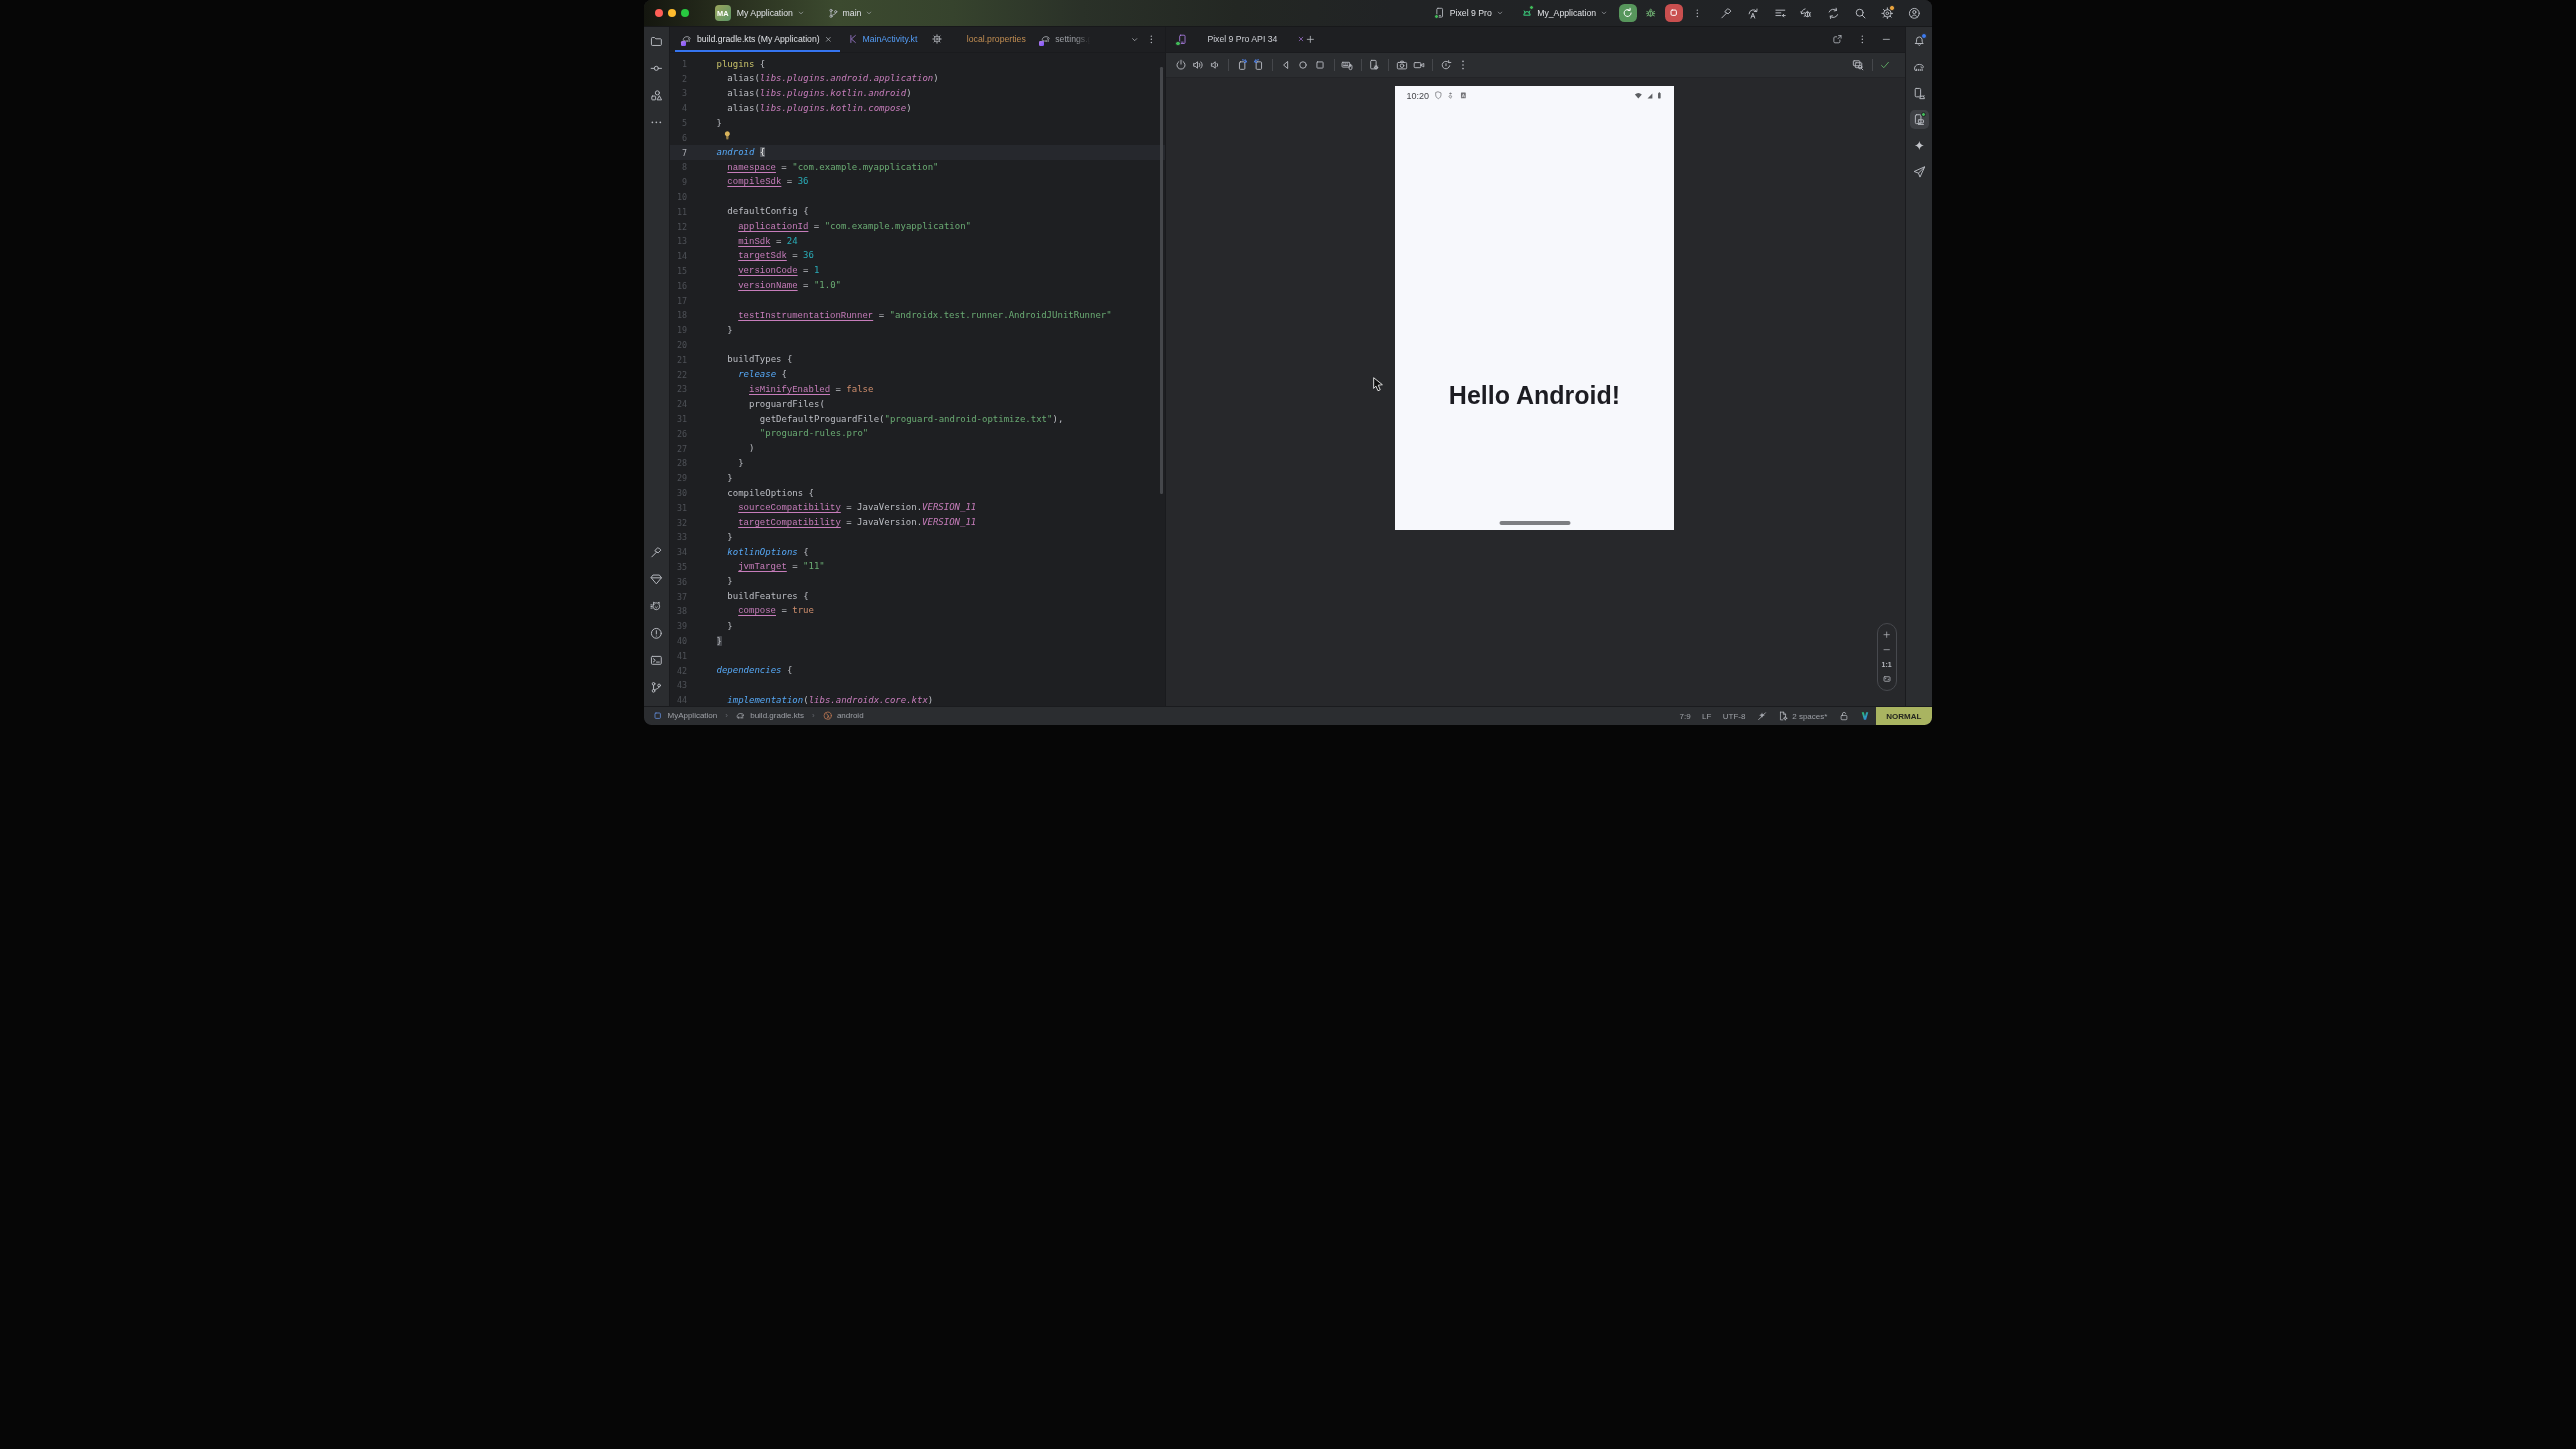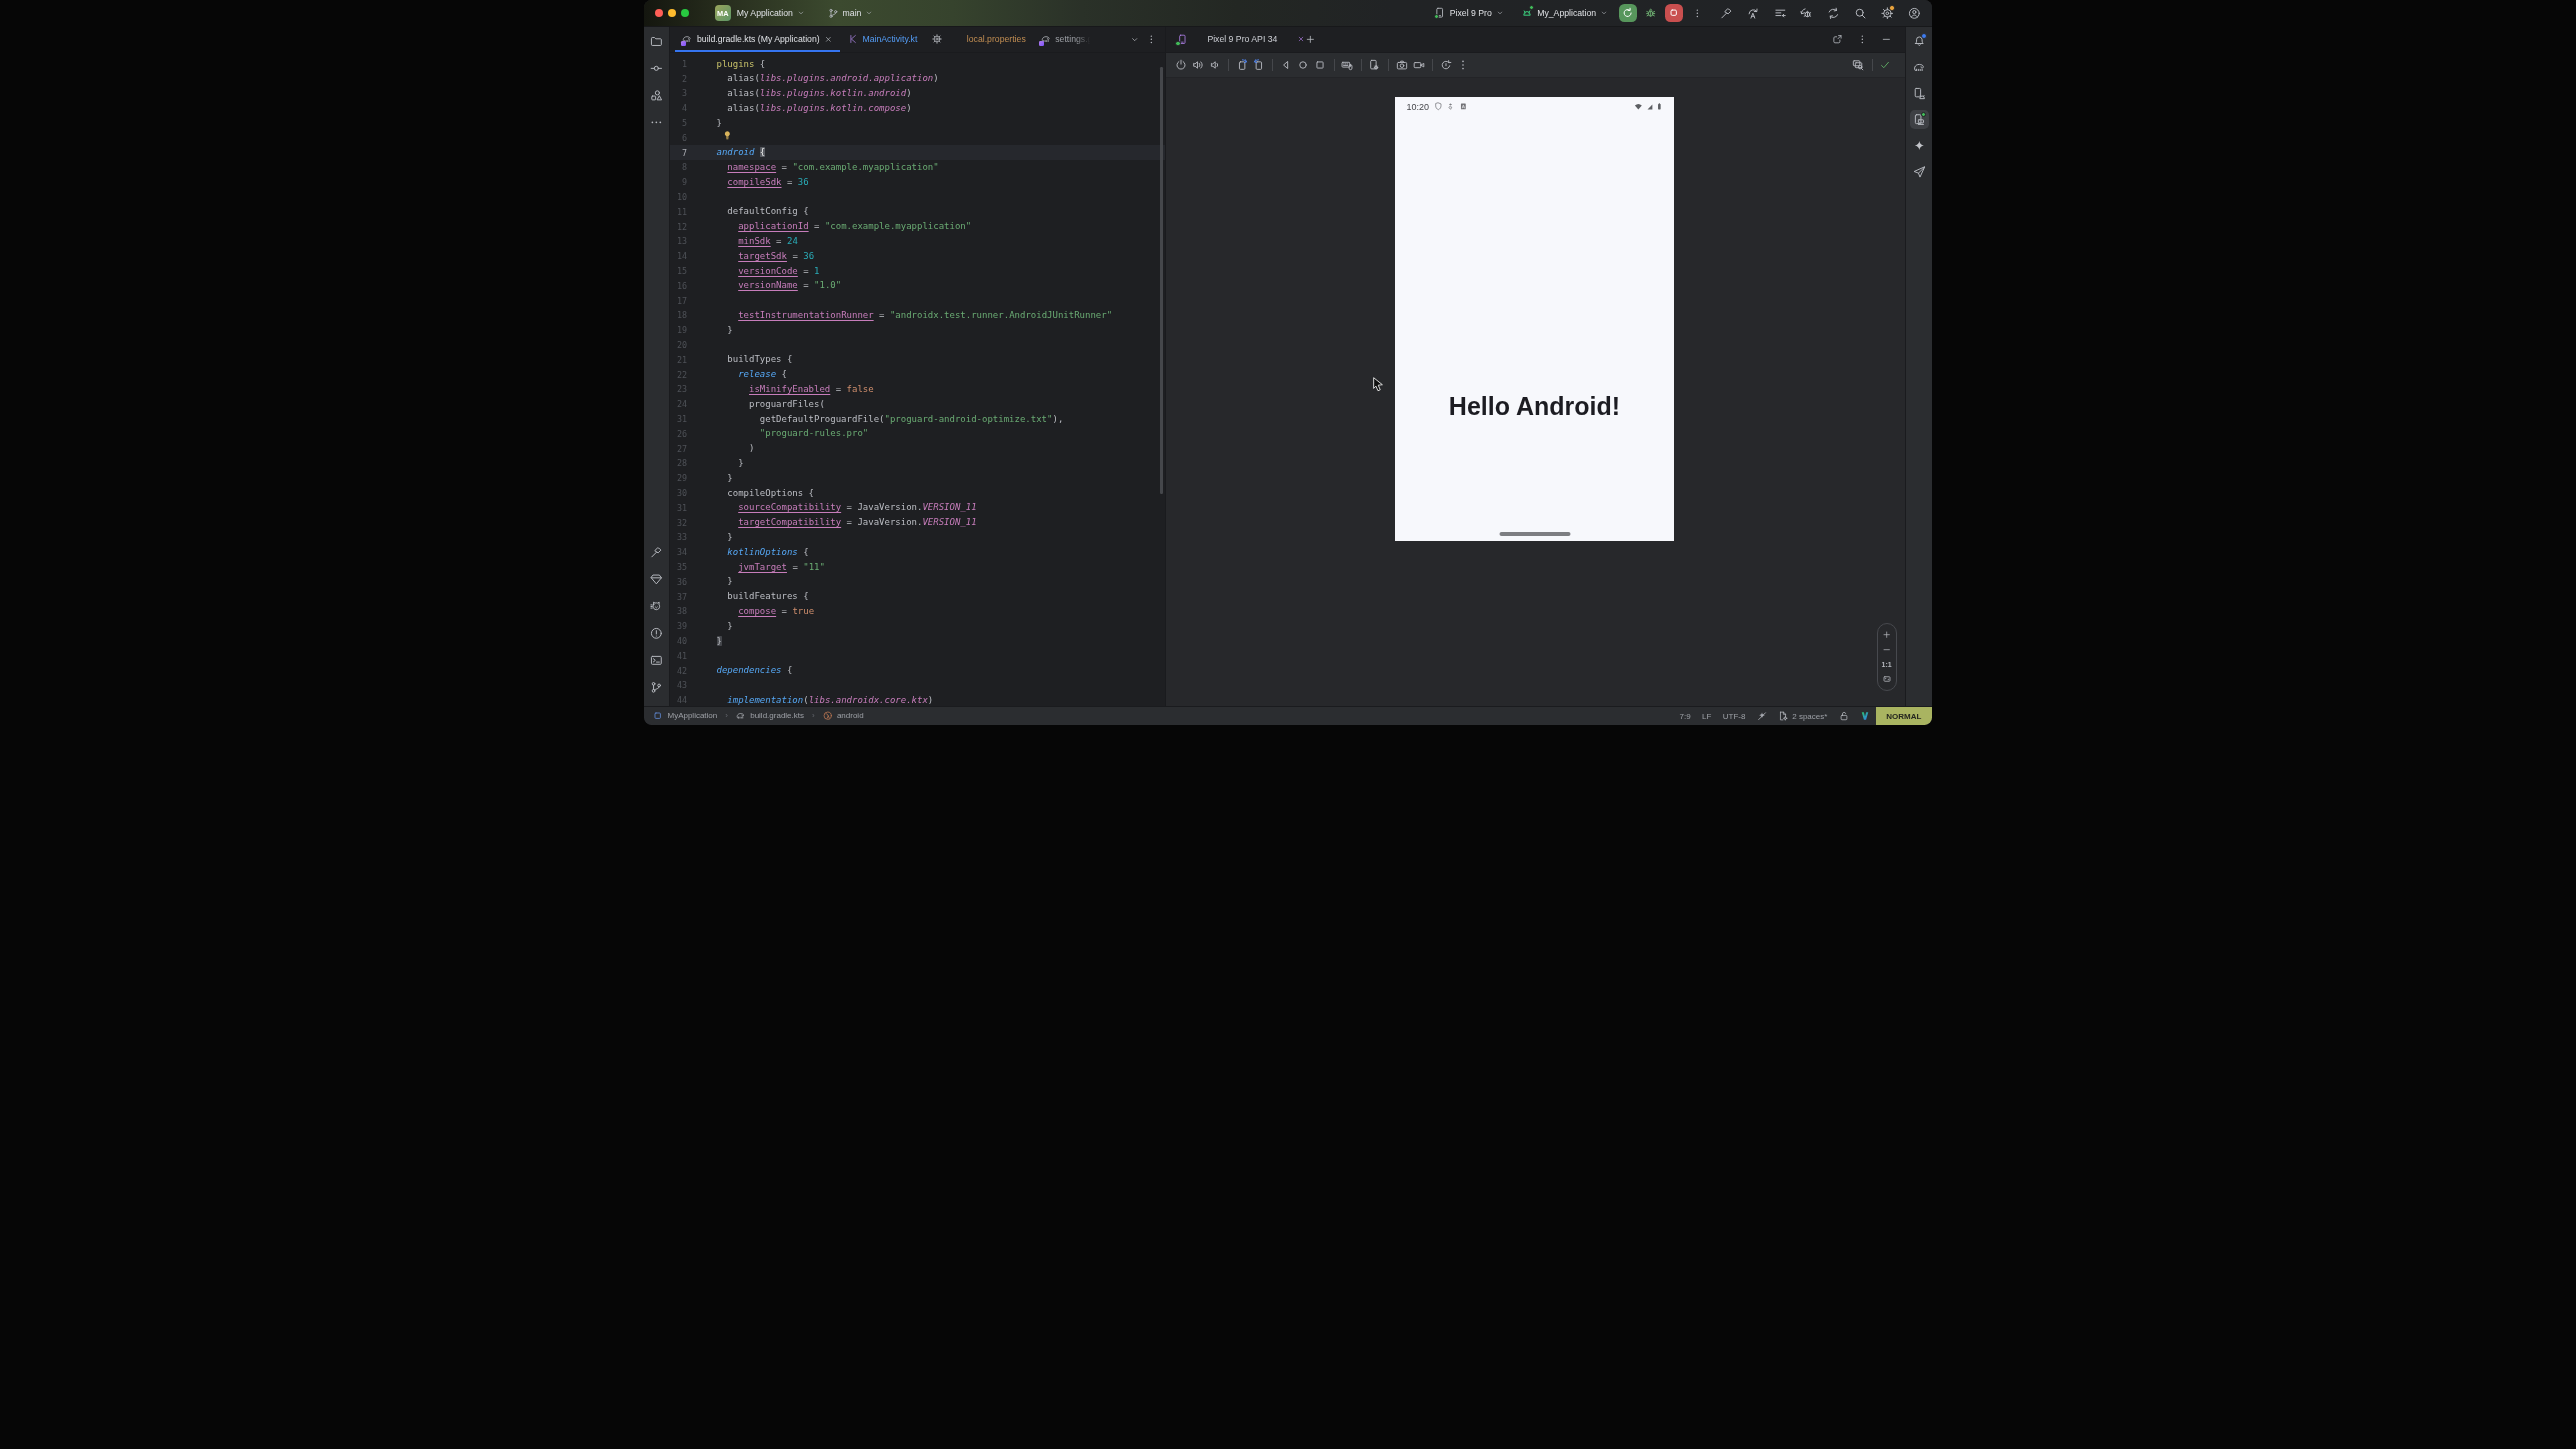--- a/index.html
+++ b/index.html
@@ -56,39 +56,39 @@
           background:linear-gradient(135deg,#b07fe8,#7f52ff);}
   .tabextra{margin-left:auto;display:flex;align-items:center;gap:6.7px;margin-right:8px;}
   .editor{position:absolute;left:0;right:0;top:25.5px;bottom:0;background:#1e1f22;padding-top:4px;overflow:hidden;}
   .cl{display:flex;height:14.8px;align-items:center;}
   .cl.cur{background:#26282d;}
   .ln{width:47px;padding-right:29.5px;text-align:right;font-family:"DejaVu Sans Mono",monospace;
       font-size:8.4px;color:#4e5157;flex:none;}
   .cur .ln{color:#a9abb2;}
   .ct{margin:0;font-family:"DejaVu Sans Mono",monospace;font-size:9px;line-height:14.8px;white-space:pre;}
   .d{color:#bcbec4}.fy{color:#c9c26a}.bi{color:#56a8f5;font-style:italic}
-  .pu{color:#c77dbb;text-decoration:underline;text-underline-offset:2px;}
+  .pu{color:#c77dbb;text-decoration:underline;text-underline-offset:2px;font-family:Liberation Mono, monospace;}
   .pi{color:#c77dbb;font-style:italic}.s{color:#6aab73}.n{color:#2aacb8}.kw{color:#cf8e6d}
   .cb{background:#595c62;color:#eceded;border-radius:0.7px;}
   .bm{background:#43454a;color:#bcbec4;border-radius:0.7px;}
   .bulbw{margin-left:5.4px;}
   .escroll{position:absolute;right:2px;top:14.8px;width:2.7px;height:427px;background:#45474b;border-radius:1.3px;}
   
   .panel{position:absolute;left:521px;top:27px;width:741px;bottom:19px;background:#27282b;border-left:0.7px solid #1a1b1e;}
   .ptabbar{height:25.5px;background:#1e1f22;border-bottom:0.7px solid #1a1b1e;display:flex;align-items:center;padding:0 10.7px;}
   .ptab{display:flex;align-items:center;gap:20px;color:#ced0d6;font-size:8.7px;}
   .ptab .ic{stroke:#b07fe8;}
   .phead{margin-left:auto;display:flex;align-items:center;gap:13.4px;margin-right:4px;}
   .ptoolbar{height:25.5px;background:#2b2d30;display:flex;align-items:center;padding:0 6.7px;border-bottom:0.7px solid #232427;}
   .ptoolbar .tbi{width:17px;height:17px;}
   .sep{width:0.7px;height:12px;background:#45474b;margin:0 4.7px;flex:none;}
   .ptright{margin-left:auto;display:flex;align-items:center;margin-right:5.4px;}
   .green .ic, .ic.green{stroke:#5fad65;}
   .pcontent{position:absolute;left:0;right:0;top:51px;bottom:0;background:#27282b;overflow:hidden;}
-  .screen{position:absolute;left:229px;top:19px;width:279px;height:444px;background:#f7f8fc;}
+  .screen{position:absolute;left:229px;top:8px;width:279px;height:444px;background:#f7f8fc;}
   .dstatus{display:flex;align-items:center;padding:4.7px 10px 0 11.4px;color:#46474b;font-size:9px;gap:4.7px;}
   .dstatus .ic{width:8.7px;height:8.7px;stroke:#5d5f63;stroke-width:1.2;}
   .dsr{margin-left:auto;display:flex;align-items:center;gap:2px;}
   .hello{position:absolute;left:0;right:0;top:295px;text-align:center;font-size:25px;font-weight:bold;color:#1c1c22;}
   .homebar{position:absolute;left:50%;transform:translateX(-50%);bottom:5.4px;width:71px;height:3.4px;border-radius:2px;background:#7d7e82;}
   .zoomw{position:absolute;right:9.4px;bottom:15.4px;width:20px;border:0.7px solid #47494e;border-radius:10px;
          display:flex;flex-direction:column;align-items:center;padding:6px 0;gap:6px;color:#9da0a6;}
   .zoomw .ic{width:9.4px;height:9.4px;}
   .zlabel{font-size:7px;font-weight:bold;color:#b6b9bf;}
   .mcursor{position:absolute;left:207px;top:299px;width:11.4px;height:14.8px;}

